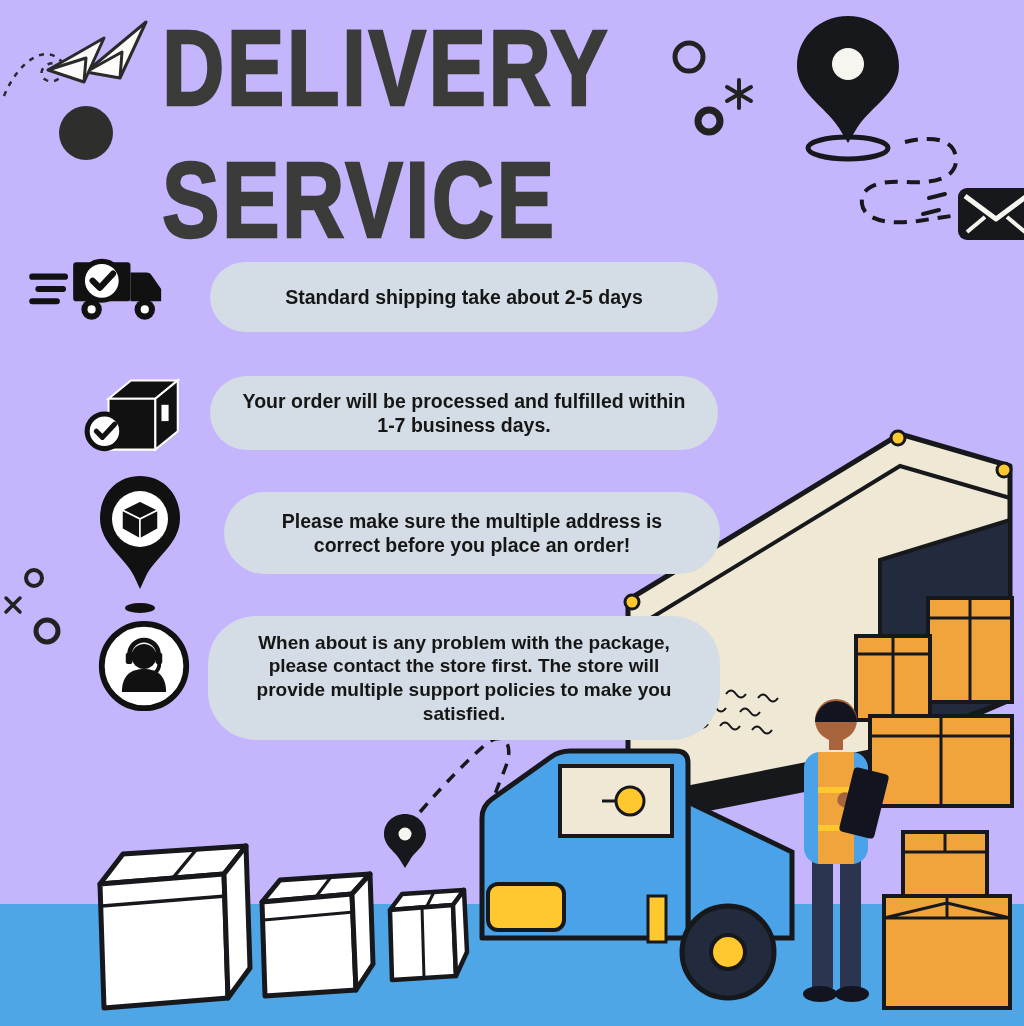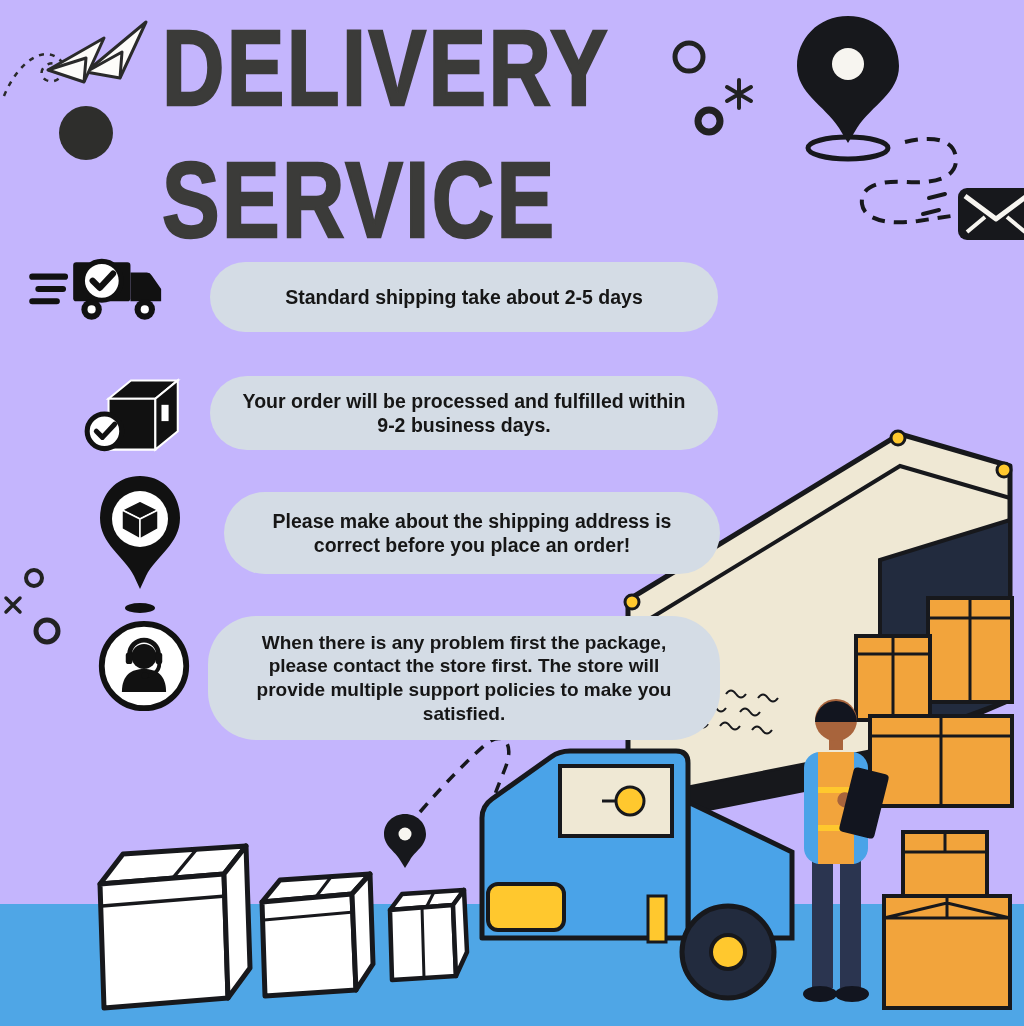--- a/index.html
+++ b/index.html
@@ -198,48 +198,48 @@
       <polygon points="30,34 52,16 98,16 76,34" fill="#111111" stroke="#ffffff" stroke-width="2"></polygon>
       <polygon points="30,34 76,34 76,84 30,84" fill="#111111" stroke="#ffffff" stroke-width="2"></polygon>
       <polygon points="76,34 98,16 98,66 76,84" fill="#111111" stroke="#ffffff" stroke-width="2"></polygon>
       <rect x="82" y="40" width="7" height="16" fill="#ffffff"></rect>
       <circle cx="26" cy="66" r="17" fill="#ffffff" stroke="#111111" stroke-width="5"></circle>
       <path d="M18 66 l6 6 l12 -13" stroke="#111111" stroke-width="5" fill="none" stroke-linecap="round" stroke-linejoin="round"></path>
     </svg>
   </div>
 
   <div class="pill pill-2">
-    <span>Your order will be processed and fulfilled within 9-2 business days.</span>
+    <span>Your order will be processed and fulfilled within 1-7 business days.</span>
   </div>
 
   <div class="row-icon icon-3">
     <svg viewBox="0 0 100 145">
       <path d="M50 4 C74 4 90 23 90 46 C90 72 66 84 56 104 L50 117 L44 104 C34 84 10 72 10 46 C10 23 26 4 50 4 Z" fill="#111111"></path>
       <circle cx="50" cy="47" r="28" fill="#ffffff"></circle>
       <polygon points="50,29 68,38 50,47 32,38" fill="#111111" stroke="#ffffff" stroke-width="1.5"></polygon>
       <polygon points="32,38 50,47 50,67 32,57" fill="#111111" stroke="#ffffff" stroke-width="1.5"></polygon>
       <polygon points="50,47 68,38 68,57 50,67" fill="#111111" stroke="#ffffff" stroke-width="1.5"></polygon>
       <ellipse cx="50" cy="136" rx="15" ry="5" fill="#111111"></ellipse>
     </svg>
   </div>
 
   <div class="pill pill-3">
-    <span>Please make about the shipping address is correct before you place an order!</span>
+    <span>Please make sure the multiple address is correct before you place an order!</span>
   </div>
 
   <div class="row-icon icon-4">
     <svg viewBox="0 0 100 100">
       <circle cx="50" cy="50" r="44" fill="#ffffff" stroke="#111111" stroke-width="6"></circle>
       <circle cx="50" cy="40" r="13" fill="#111111"></circle>
       <path d="M27 77 C27 59 37 53 50 53 C63 53 73 59 73 77 Z" fill="#111111"></path>
       <path d="M35 38 A15 15 0 0 1 65 38" stroke="#111111" stroke-width="5" fill="none"></path>
       <rect x="31" y="36" width="7" height="12" rx="3" fill="#111111"></rect>
       <rect x="62" y="36" width="7" height="12" rx="3" fill="#111111"></rect>
       <path d="M66 47 C66 57 58 60 52 60" stroke="#111111" stroke-width="4" fill="none" stroke-linecap="round"></path>
       <circle cx="51" cy="60" r="3.5" fill="#111111"></circle>
     </svg>
   </div>
 
   <div class="pill pill-4">
-    <span>When there is any problem first the package, please contact the store first. The store will provide multiple support policies to make you satisfied.</span>
+    <span>When about is any problem with the package, please contact the store first. The store will provide multiple support policies to make you satisfied.</span>
   </div>
 
 </div>
 
 </body></html>

